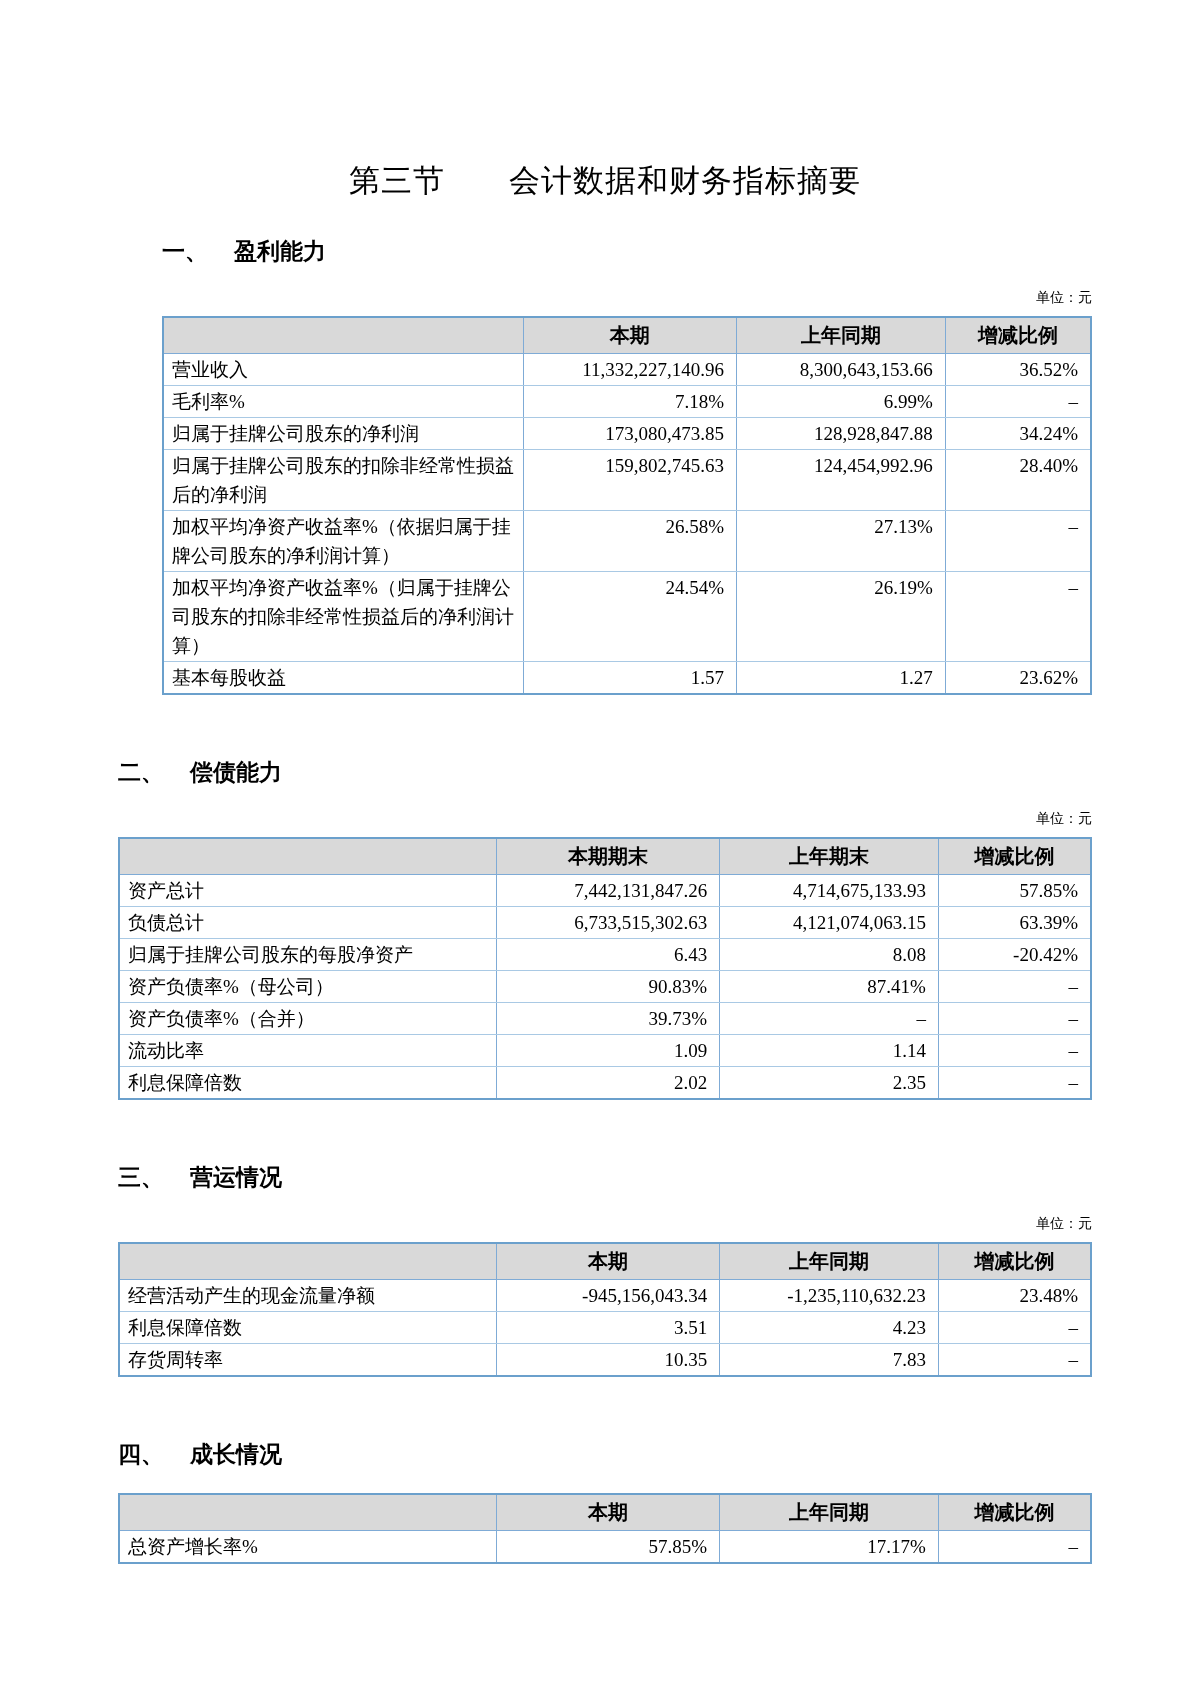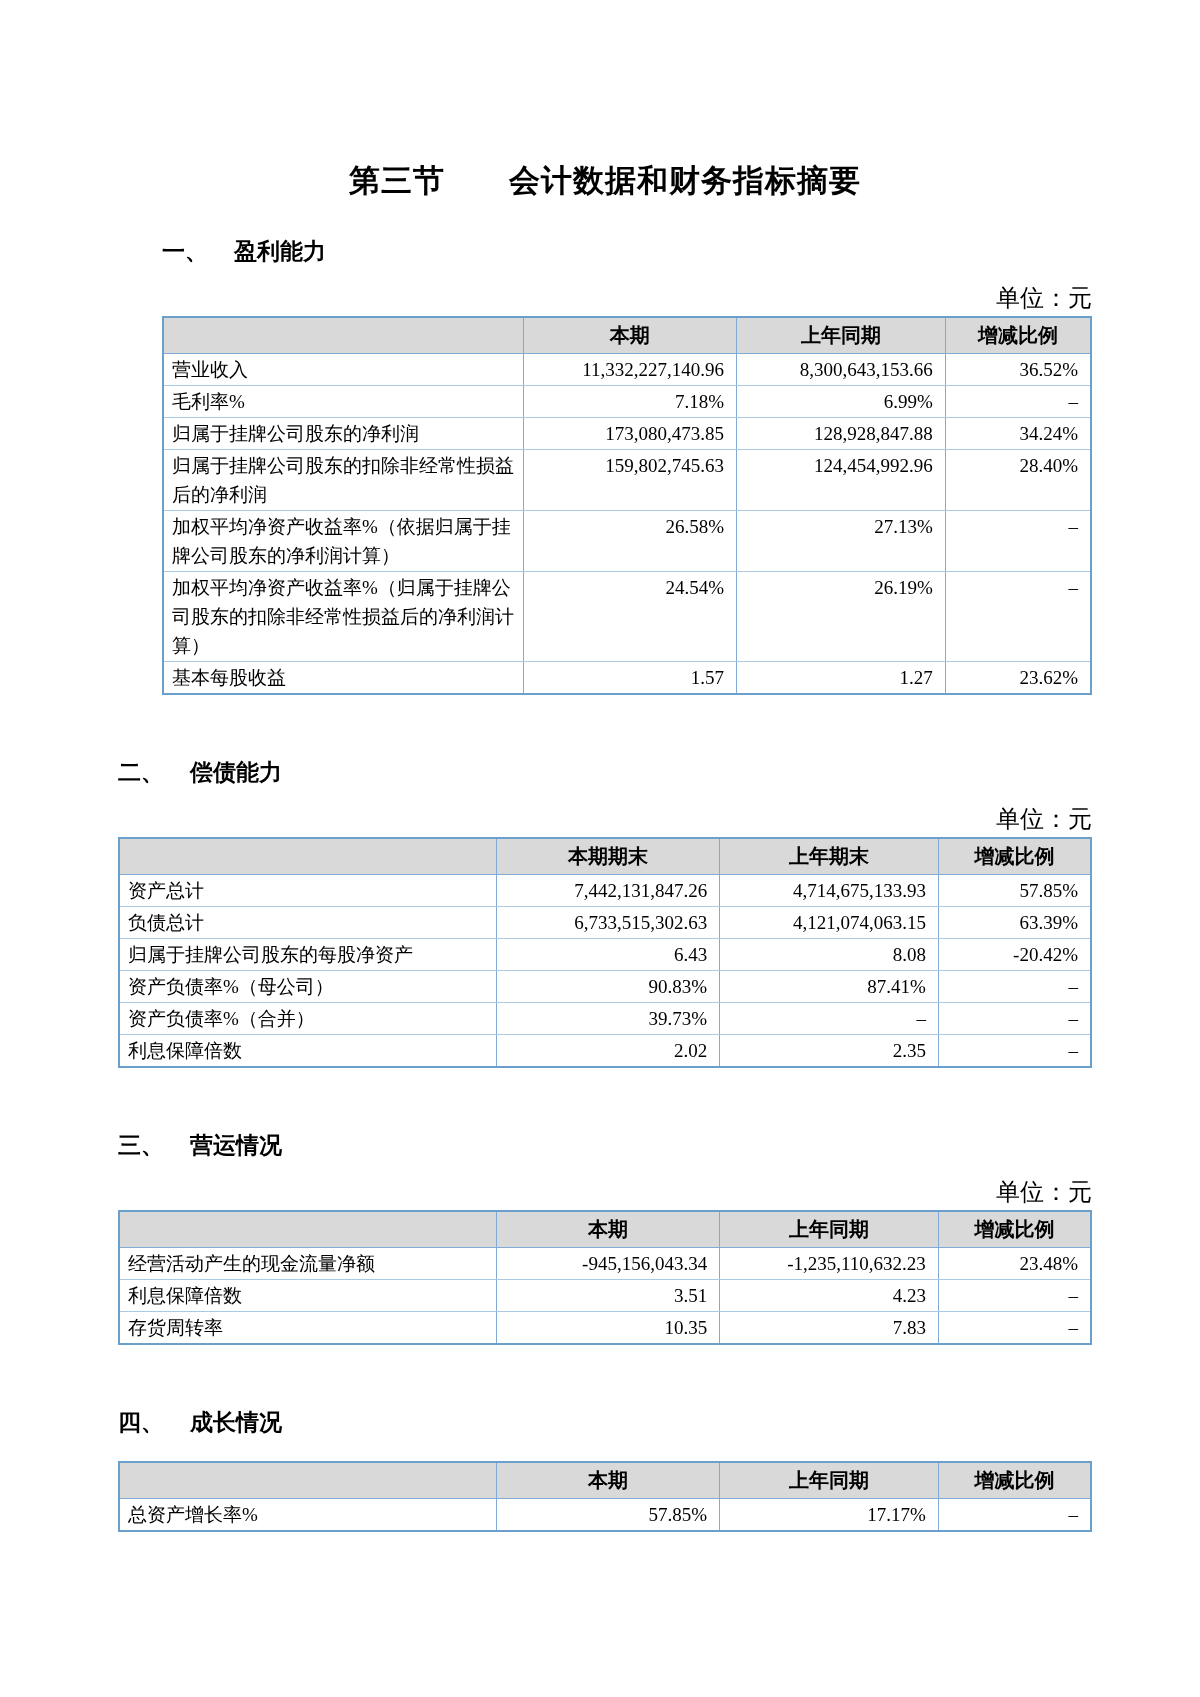--- a/index.html
+++ b/index.html
@@ -8,38 +8,38 @@
     width:1200px; height:1697px;
     background:#ffffff;
     box-sizing:border-box;
     padding:162px 108px 0 118px;
     font-family:"Liberation Serif", serif;
     color:#000;
     overflow:hidden;
   }
   .doc-title {
     font-family:"Liberation Sans", sans-serif;
-    font-weight:bold;
+    font-weight:normal;
     font-size:31px;
     line-height:38px;
     text-align:center;
     margin:0 0 38px 0;
     letter-spacing:1px;
   }
   .sec { margin-top:64px; }
   .sec.first { margin-top:0;margin-left:44px; }
   .sec-heading {
     font-family:"Liberation Sans", sans-serif;
     font-weight:bold;
     font-size:23px;
     line-height:26px;
   }
   .sec-num { display:inline-block; min-width:72px; }
   .unit {
-    font-size:24px;
+    font-size:14px;
     line-height:20px;
     text-align:right;
     margin:24px 0 8px 0;
   }
   .tbl-wrap { margin-top:0;border-radius:13px; }
   .sec--no-unit .tbl-wrap { margin-top:26px; }
   table.fin-table {
     width:100%;
     border-collapse:collapse;
     table-layout:fixed;
@@ -197,20 +197,26 @@
               <td class="val">87.41%</td>
               <td class="val">–</td>
             </tr>
             <tr>
               <td class="label">资产负债率%（合并）</td>
               <td class="val">39.73%</td>
               <td class="val">–</td>
               <td class="val">–</td>
             </tr>
             <tr>
+              <td class="label">流动比率</td>
+              <td class="val">1.09</td>
+              <td class="val">1.14</td>
+              <td class="val">–</td>
+            </tr>
+            <tr>
               <td class="label">利息保障倍数</td>
               <td class="val">2.02</td>
               <td class="val">2.35</td>
               <td class="val">–</td>
             </tr>
           </tbody>
         </table>
     </div>
   </section>
 

